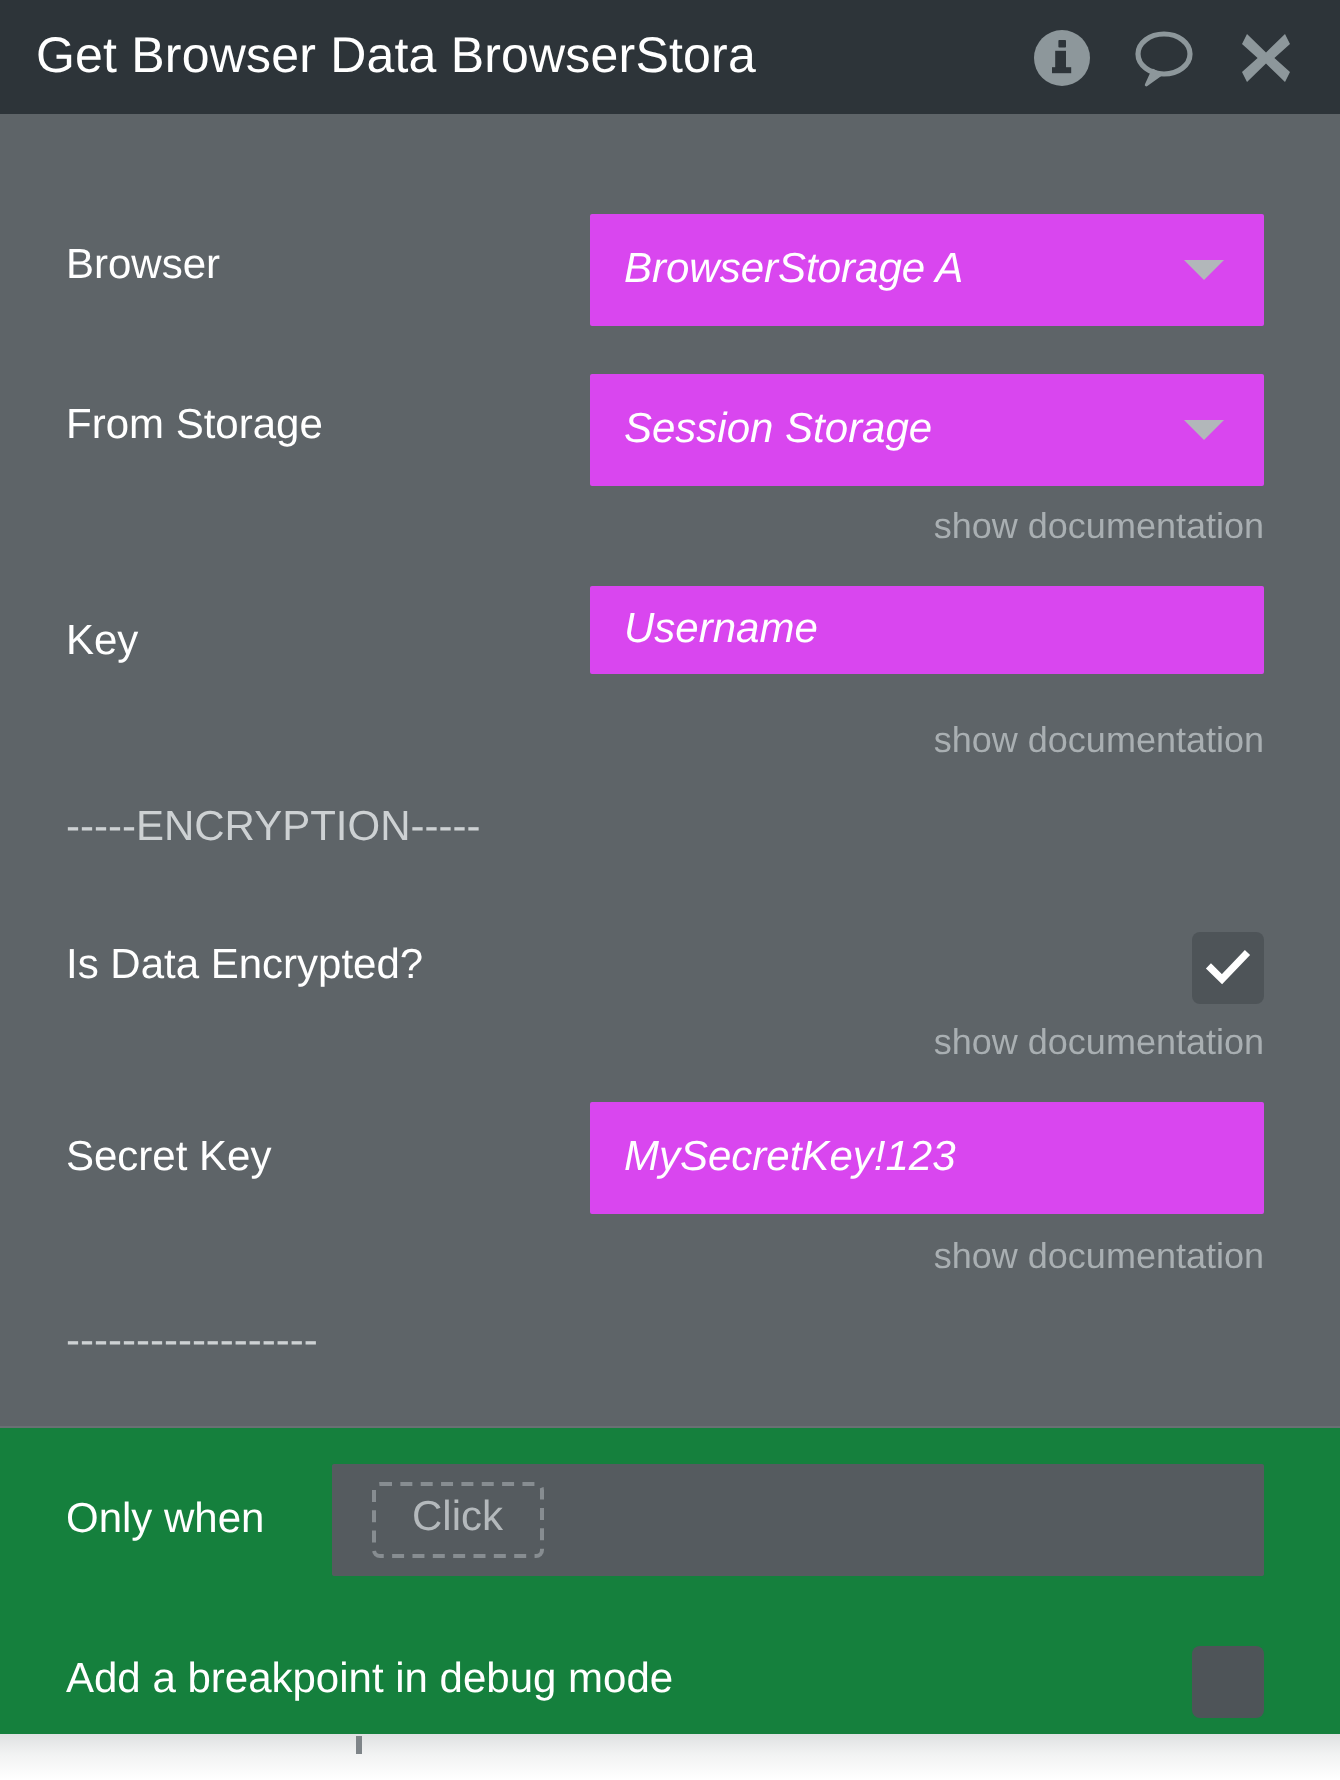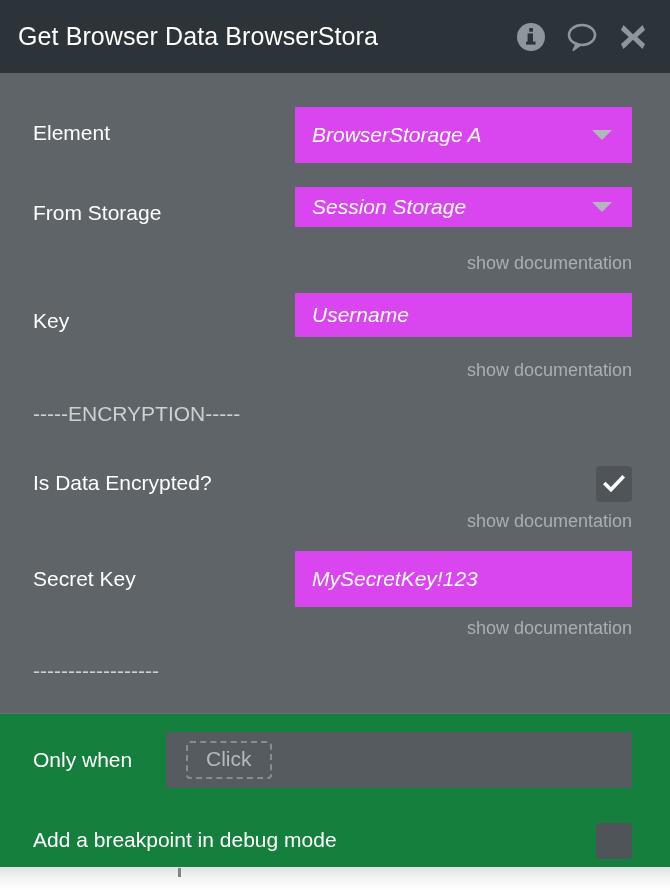--- a/index.html
+++ b/index.html
@@ -21,21 +21,21 @@
     height: 890px;
     background: #5e6468;
     overflow: hidden;
   }
 
   
   .titlebar {
     position: absolute;
     left: 0; top: 0;
     width: 670px;
-    height: 73px;
+    height: 57px;
     background: #2d3439;
     display: flex;
     align-items: center;
     box-sizing: border-box;
     padding: 0 18px 0 18px;
     justify-content: center;
   }
   .title-text {
     color: #ffffff;
     font-size: 25px;
@@ -237,30 +237,30 @@
         </svg>
       </span>
 
     </div>
   </div>
   <div class="titlebar-underline"></div>
 
   <div class="form-area">
 
     <div class="row">
-      <div class="label" style="top:44px;">Element</div>
+      <div class="label" style="top:44px;">Browser</div>
       <div class="field" style="top:30px; height:56px;">
         <span class="field-text">BrowserStorage A</span>
         <span class="caret"></span>
       </div>
     </div>
 
     <div class="row">
       <div class="label" style="top:124px;">From Storage</div>
-      <div class="field" style="top:110px; height:40px;">
+      <div class="field" style="top:110px; height:56px;">
         <span class="field-text">Session Storage</span>
         <span class="caret"></span>
       </div>
       <div class="doclink" style="top:176px;">show documentation</div>
     </div>
 
     <div class="row">
       <div class="label" style="top:232px;">Key</div>
       <div class="field" style="top:216px; height:44px;">
         <span class="field-text">Username</span>

